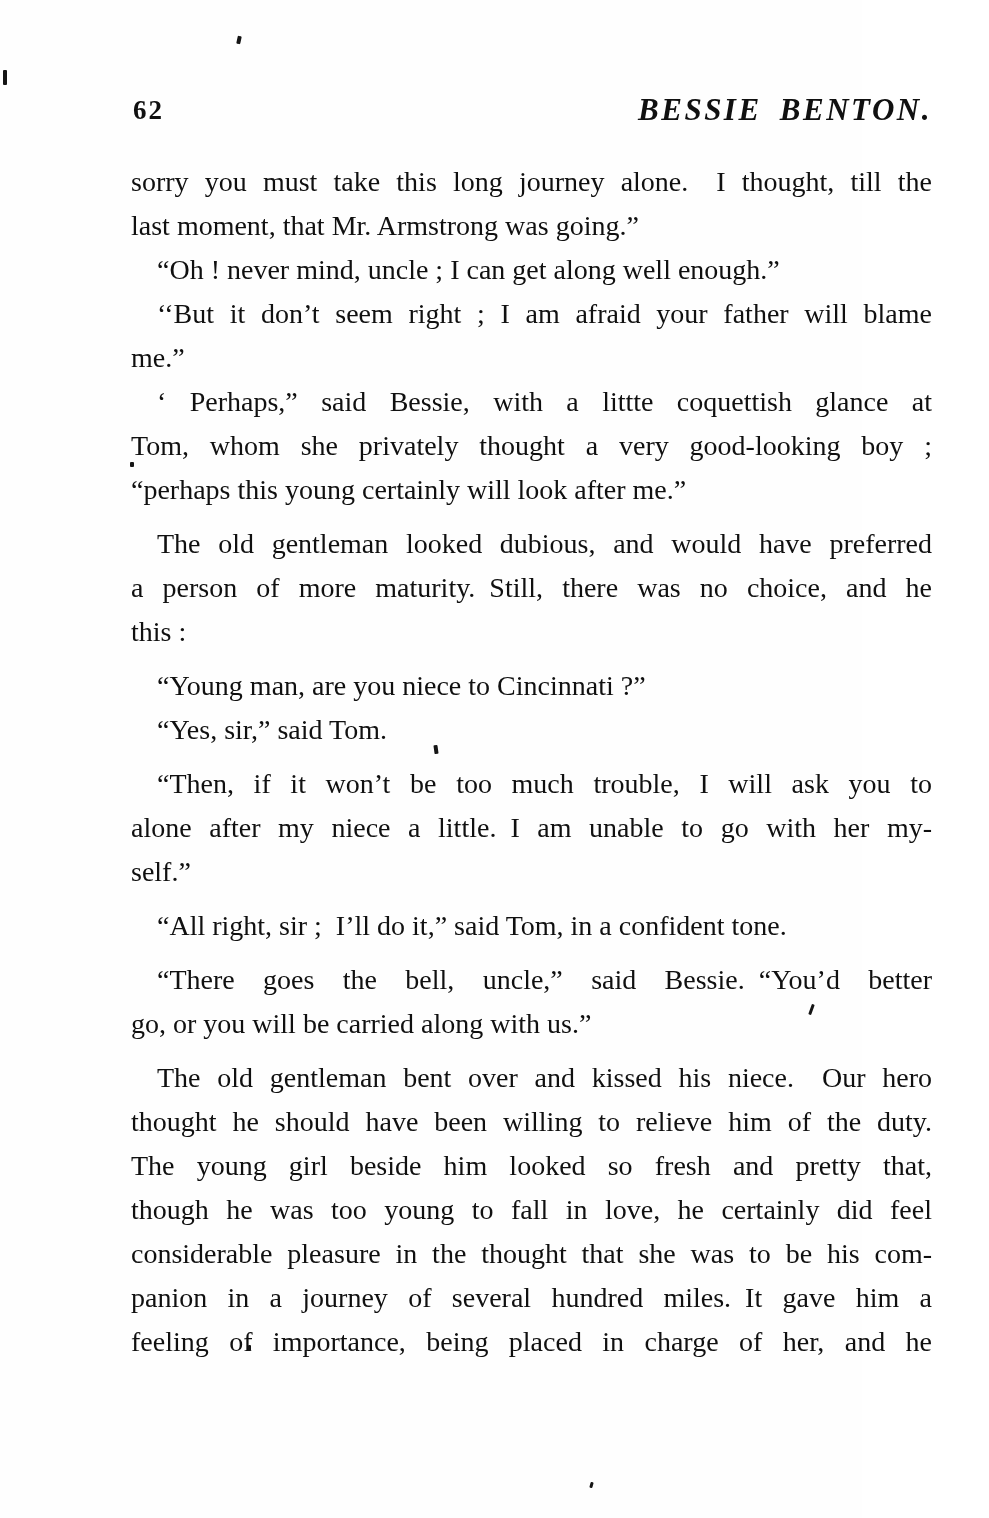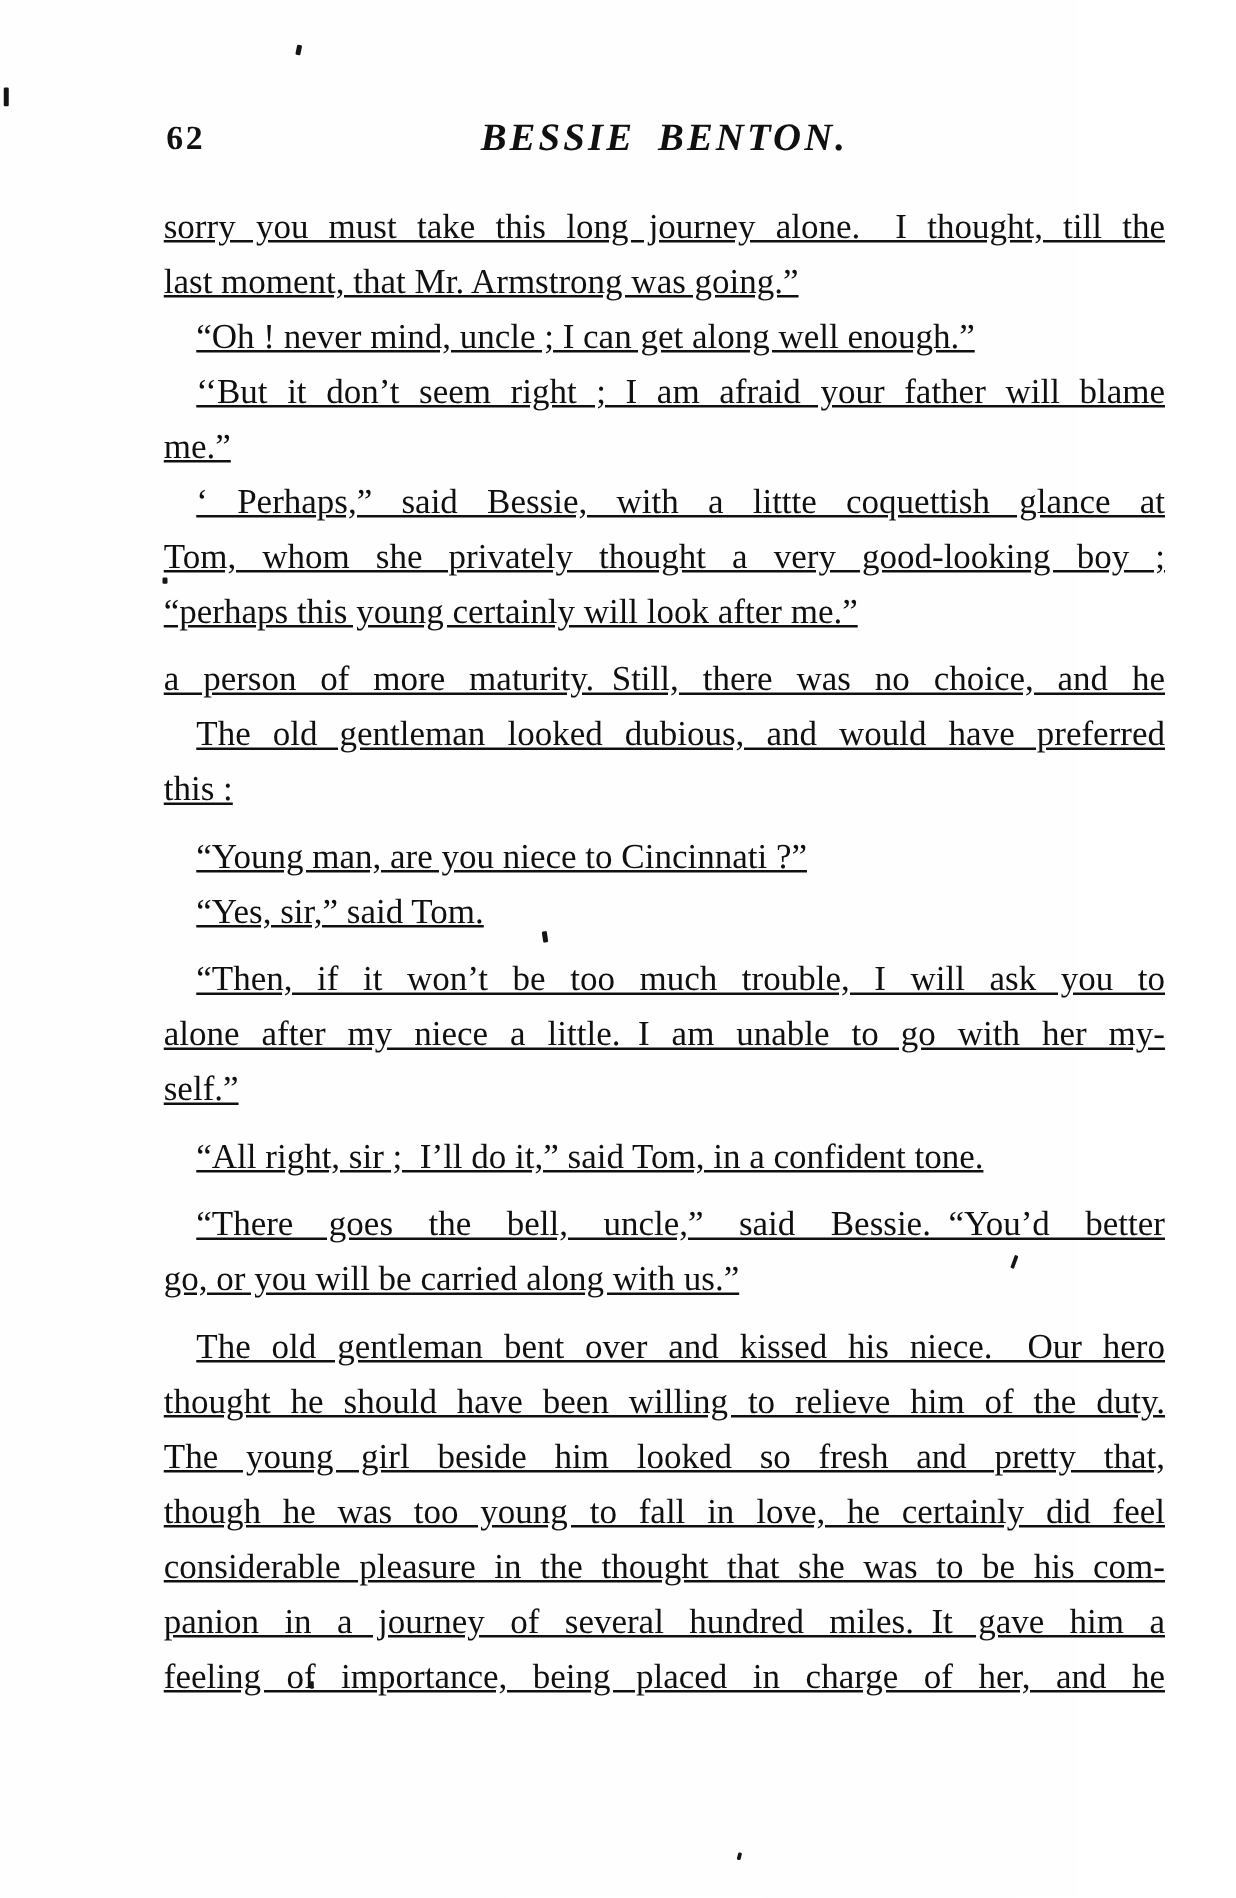--- a/index.html
+++ b/index.html
@@ -28,21 +28,21 @@
   .page-num {
     position: absolute;
     left: 2px;
     top: 3px;
     font-size: 27px;
     font-weight: bold;
     letter-spacing: 2px;
   }
   .running-title {
     display: block;
-    text-align: center;
+    text-align: right;
     font-style: italic;
     font-weight: bold;
     font-size: 31px;
     letter-spacing: 2.5px;
     word-spacing: 8px;
   }
   .body-text {
     position: absolute;
     top: 160px;
     left: 131px;
@@ -50,21 +50,20 @@
     font-size: 28px;
     line-height: 44px;
     text-rendering: optimizeLegibility;
   }
   .para { margin: 0; }
   .para.spaced { margin-top: 10px; }
   .line {
     text-align: justify;
     text-align-last: left;
     white-space: normal;
-    text-decoration: underline;
   }
   .line.just { text-align-last: justify; }
   .para.indent .line.first { text-indent: 26px; }
 
   
   .speck {
     position: absolute;
     background: #151515;
     border-radius: 1px;
   }
@@ -96,22 +95,22 @@
       <div class="para indent">
         <div class="line just first">‘‘But it don’t seem right ; I am afraid your father will blame</div>
         <div class="line">me.”</div>
       </div>
       <div class="para indent">
         <div class="line just first">‘ Perhaps,” said Bessie, with a littte coquettish glance at</div>
         <div class="line just">Tom, whom she privately thought a very good-looking boy ;</div>
         <div class="line">“perhaps this young certainly will look after me.”</div>
       </div>
       <div class="para indent spaced">
+        <div class="line just first">The old gentleman looked dubious, and would have preferred</div>
         <div class="line just">a person of more maturity. Still, there was no choice, and he</div>
-        <div class="line just first">The old gentleman looked dubious, and would have preferred</div>
         <div class="line">this :</div>
       </div>
       <div class="para indent spaced">
         <div class="line first">“Young man, are you niece to Cincinnati ?”</div>
       </div>
       <div class="para indent">
         <div class="line first">“Yes, sir,” said Tom.</div>
       </div>
       <div class="para indent spaced">
         <div class="line just first">“Then, if it won’t be too much trouble, I will ask you to</div>

